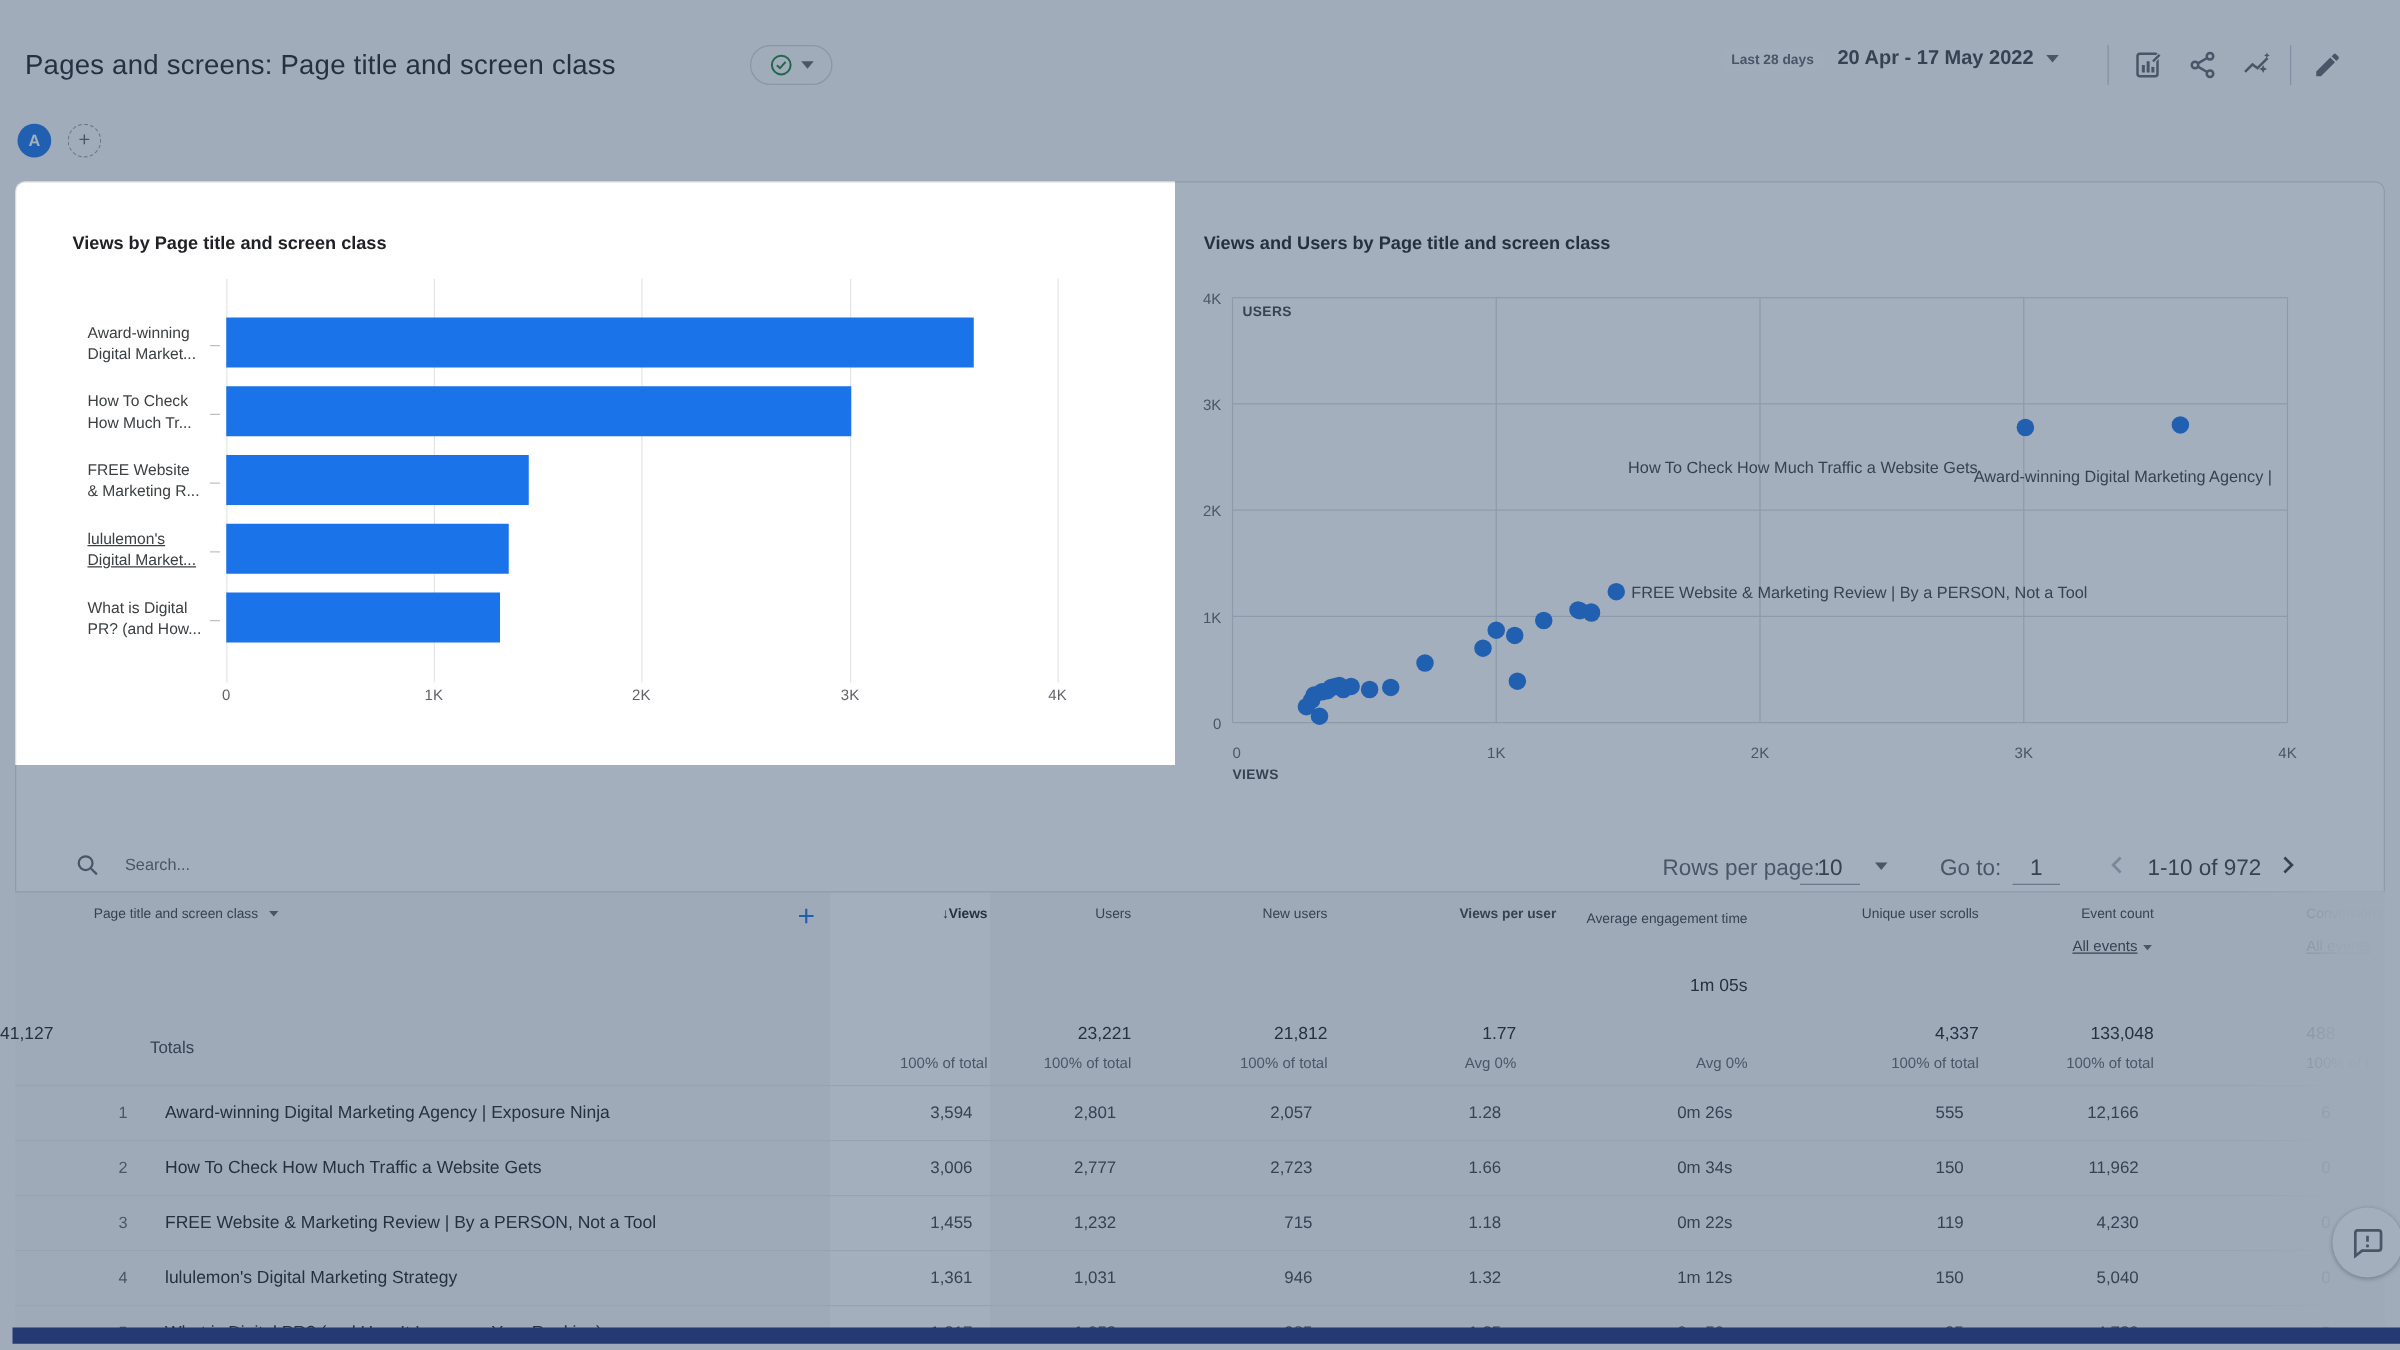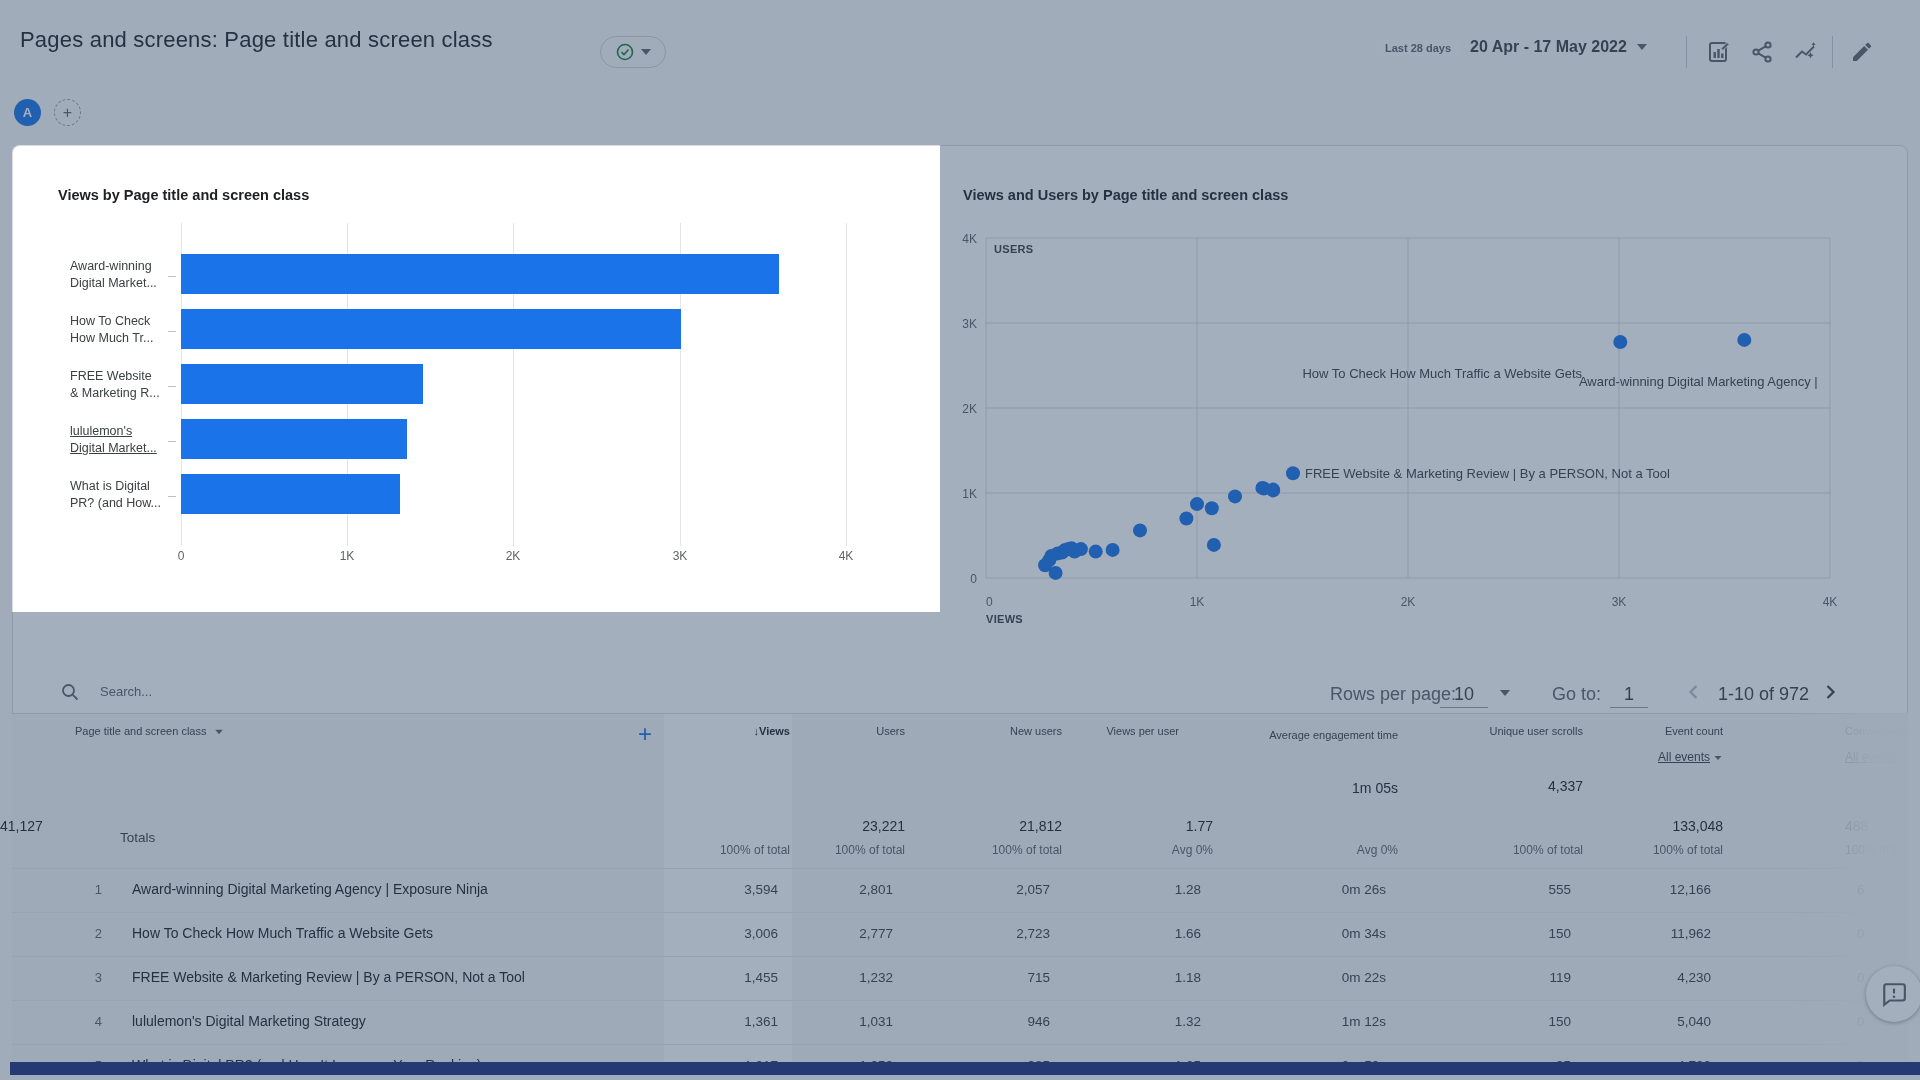--- a/index.html
+++ b/index.html
@@ -1,20 +1,20 @@
 <!DOCTYPE html>
 <html><head>
 <meta charset="utf-8">
 <style>
   html,body{margin:0;padding:0;}
   body{font-family:"Liberation Sans","DejaVu Sans",sans-serif;background:#f8f9fa;}
   .page{position:relative;width:1920px;height:1080px;overflow:hidden;background:#f8f9fa;}
 
   
-  .page-title{position:absolute;left:20px;top:27px;font-size:22px;color:#202124;letter-spacing:.2px;}
+  .page-title{position:absolute;left:20px;top:39px;font-size:22px;color:#202124;letter-spacing:.2px;}
   .badge{position:absolute;left:600px;top:36px;width:64px;height:30px;border:1px solid #cfd4da;border-radius:16px;display:flex;align-items:center;justify-content:center;gap:7px;}
   .caret{width:0;height:0;border-left:5px solid transparent;border-right:5px solid transparent;border-top:6px solid #5f6368;display:inline-block;}
   .date-preset{position:absolute;left:1377px;top:39px;background:rgba(255,255,255,.45);border-radius:4px;padding:3px 8px;font-size:11px;font-weight:700;color:#5f6368;}
   .date-range{position:absolute;left:1470px;top:38px;font-size:16px;font-weight:700;color:#3c4043;display:flex;align-items:center;gap:10px;}
   .hicon{position:absolute;top:40px;width:24px;height:24px;color:#5f6368;}
   .vdiv{position:absolute;top:36px;width:1px;height:32px;background:#c3cad2;}
   .avatar{position:absolute;left:14px;top:99px;width:27px;height:27px;border-radius:50%;background:#1a73e8;color:#fff;font-size:13px;font-weight:700;display:flex;align-items:center;justify-content:center;}
   .add-comp{position:absolute;left:54px;top:99px;width:27px;height:27px;border-radius:50%;border:1.5px dashed #9aa0a6;color:#5f6368;font-size:16px;display:flex;align-items:center;justify-content:center;box-sizing:border-box;}
 
   
@@ -291,21 +291,21 @@
       <span>Page title and screen class</span>
       <span class="caret" style="transform:scale(.75);margin-left:4px;"></span>
     </span>
     <span style="position:absolute;left:638px;top:720px;font-size:24px;color:#1a73e8;font-weight:400;">+</span>
 
     <span class="th" style="right:1130px;top:725px;position:absolute;font-weight:700;color:#202124;">
       <span>↓</span><span>Views</span>
     </span>
     <span class="th" style="right:1015px;top:725px;position:absolute;">Users</span>
     <span class="th" style="right:858px;top:725px;position:absolute;">New users</span>
-    <span class="th" style="right:741px;top:725px;position:absolute;">Views per user</span>
+    <span class="th" style="right:675px;top:725px;position:absolute;font-weight:bold;">Views per user</span>
     <span class="th" style="right:522px;top:725px;position:absolute;width:150px;text-align:right;line-height:21px;">Average engagement time</span>
     <span class="th" style="right:337px;top:725px;position:absolute;">Unique user scrolls</span>
     <span class="th" style="right:197px;top:725px;position:absolute;">Event count</span>
     <span class="th underline-link" style="right:197px;top:750px;position:absolute;font-size:12px;">
       <span>All events</span><span class="caret" style="transform:scale(.7);margin-left:3px;"></span>
     </span>
     <span class="th c-conv" style="top:725px;position:absolute;color:#9aa0a6;">Conversions</span>
     <span class="th c-conv underline-link" style="top:750px;position:absolute;font-size:12px;color:#9aa0a6;">All events</span>
   </div>
 
@@ -314,21 +314,21 @@
     <span class="num" style="top:818px;font-size:14px;color:#202124;text-align:center;">41,127</span>
       <span class="sub c-views" style="top:843px;">100% of total</span>
     <span class="num c-users" style="top:818px;font-size:14px;color:#202124;">23,221</span>
       <span class="sub c-users" style="top:843px;">100% of total</span>
     <span class="num c-new" style="top:818px;font-size:14px;color:#202124;">21,812</span>
       <span class="sub c-new" style="top:843px;">100% of total</span>
     <span class="num c-vpu" style="top:818px;font-size:14px;color:#202124;">1.77</span>
       <span class="sub c-vpu" style="top:843px;">Avg 0%</span>
     <span class="num c-avg" style="top:780px;font-size:14px;color:#202124;">1m 05s</span>
       <span class="sub c-avg" style="top:843px;">Avg 0%</span>
-    <span class="num c-scroll" style="top:778px;font-size:14px;color:#202124;margin-left:40px;">4,337</span>
+    <span class="num c-scroll" style="top:818px;font-size:14px;color:#202124;margin-left:40px;">4,337</span>
       <span class="sub c-scroll" style="top:843px;">100% of total</span>
     <span class="num c-event" style="top:818px;font-size:14px;color:#202124;">133,048</span>
       <span class="sub c-event" style="top:843px;">100% of total</span>
     <span class="num c-conv" style="top:818px;font-size:14px;">488.</span>
       <span class="sub c-conv" style="top:843px;color:#9aa0a6;">100% of t</span>
   </div>
 
   <div class="trow" style="top:868px;">
     <span class="tnum">1</span>
     <span class="ttitle">Award-winning Digital Marketing Agency | Exposure Ninja</span>

